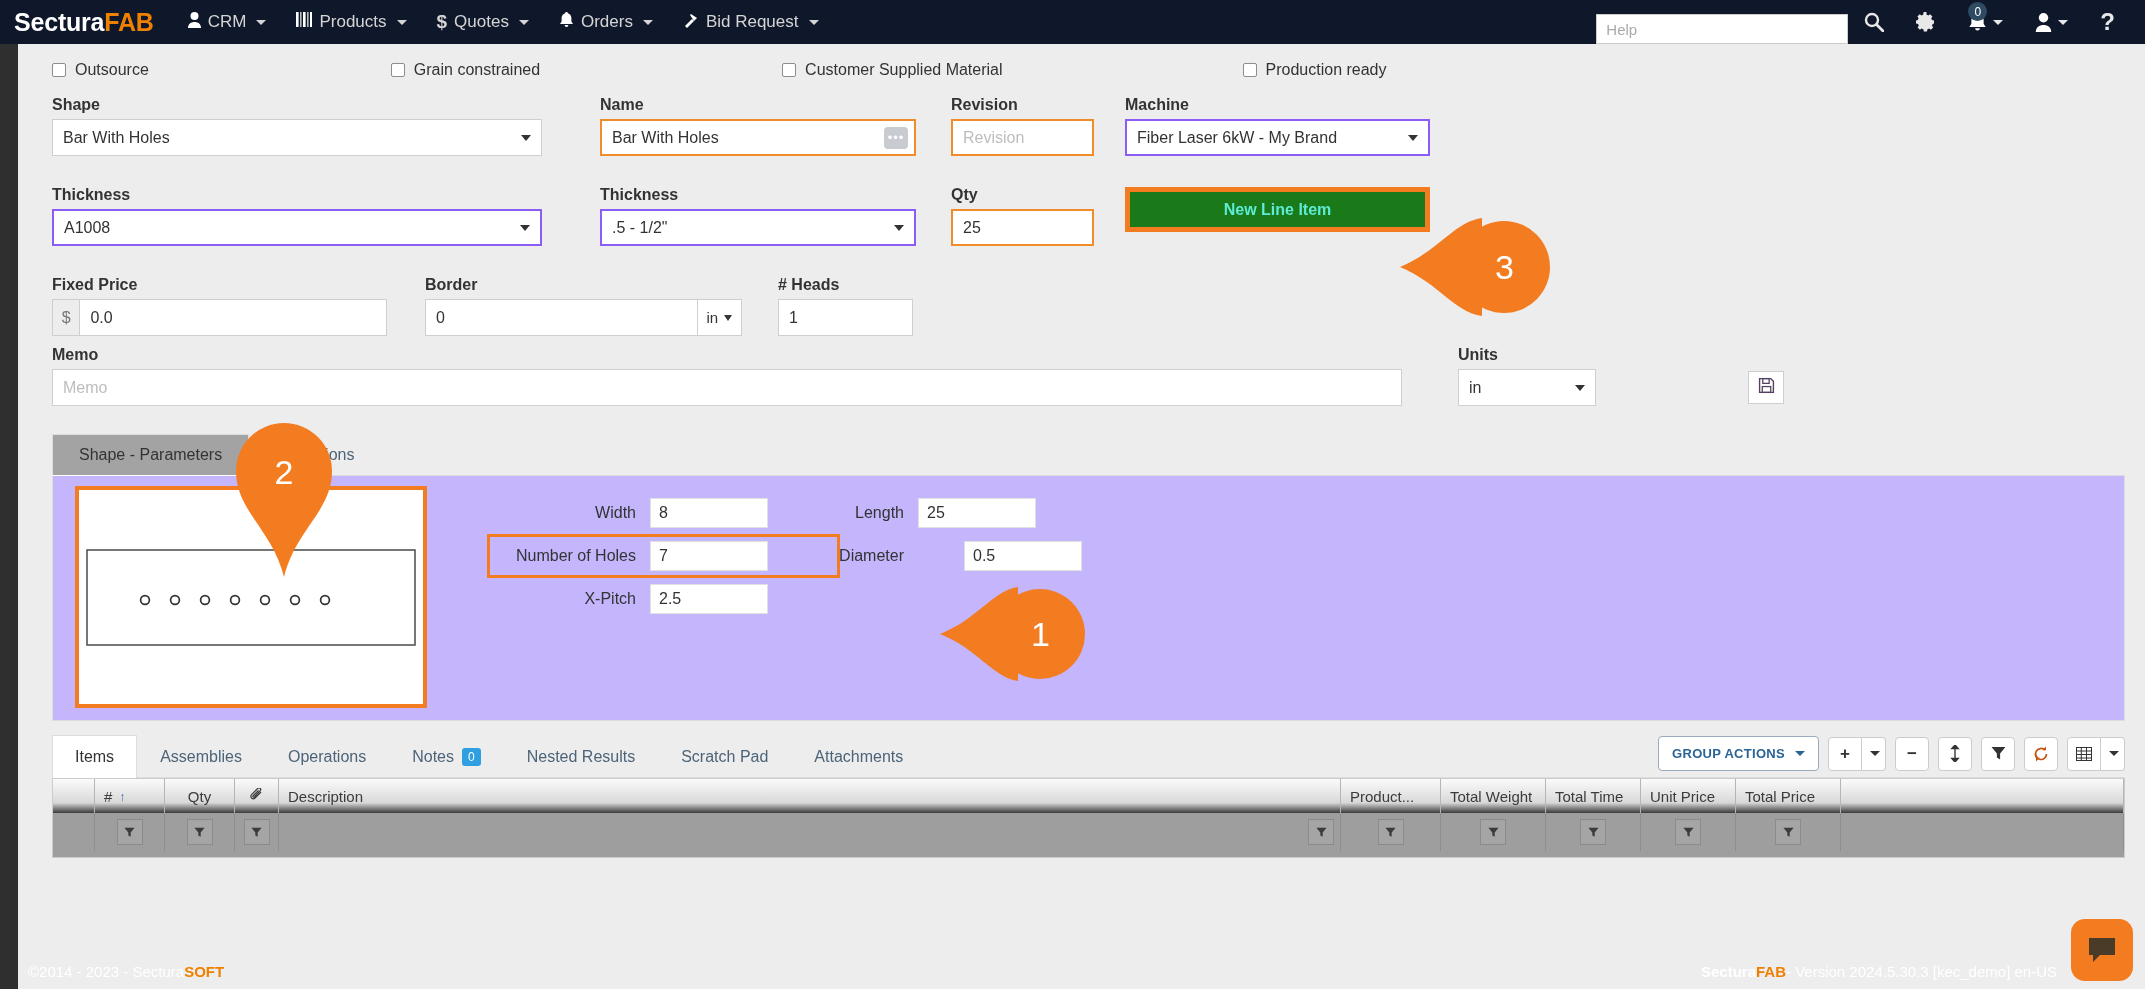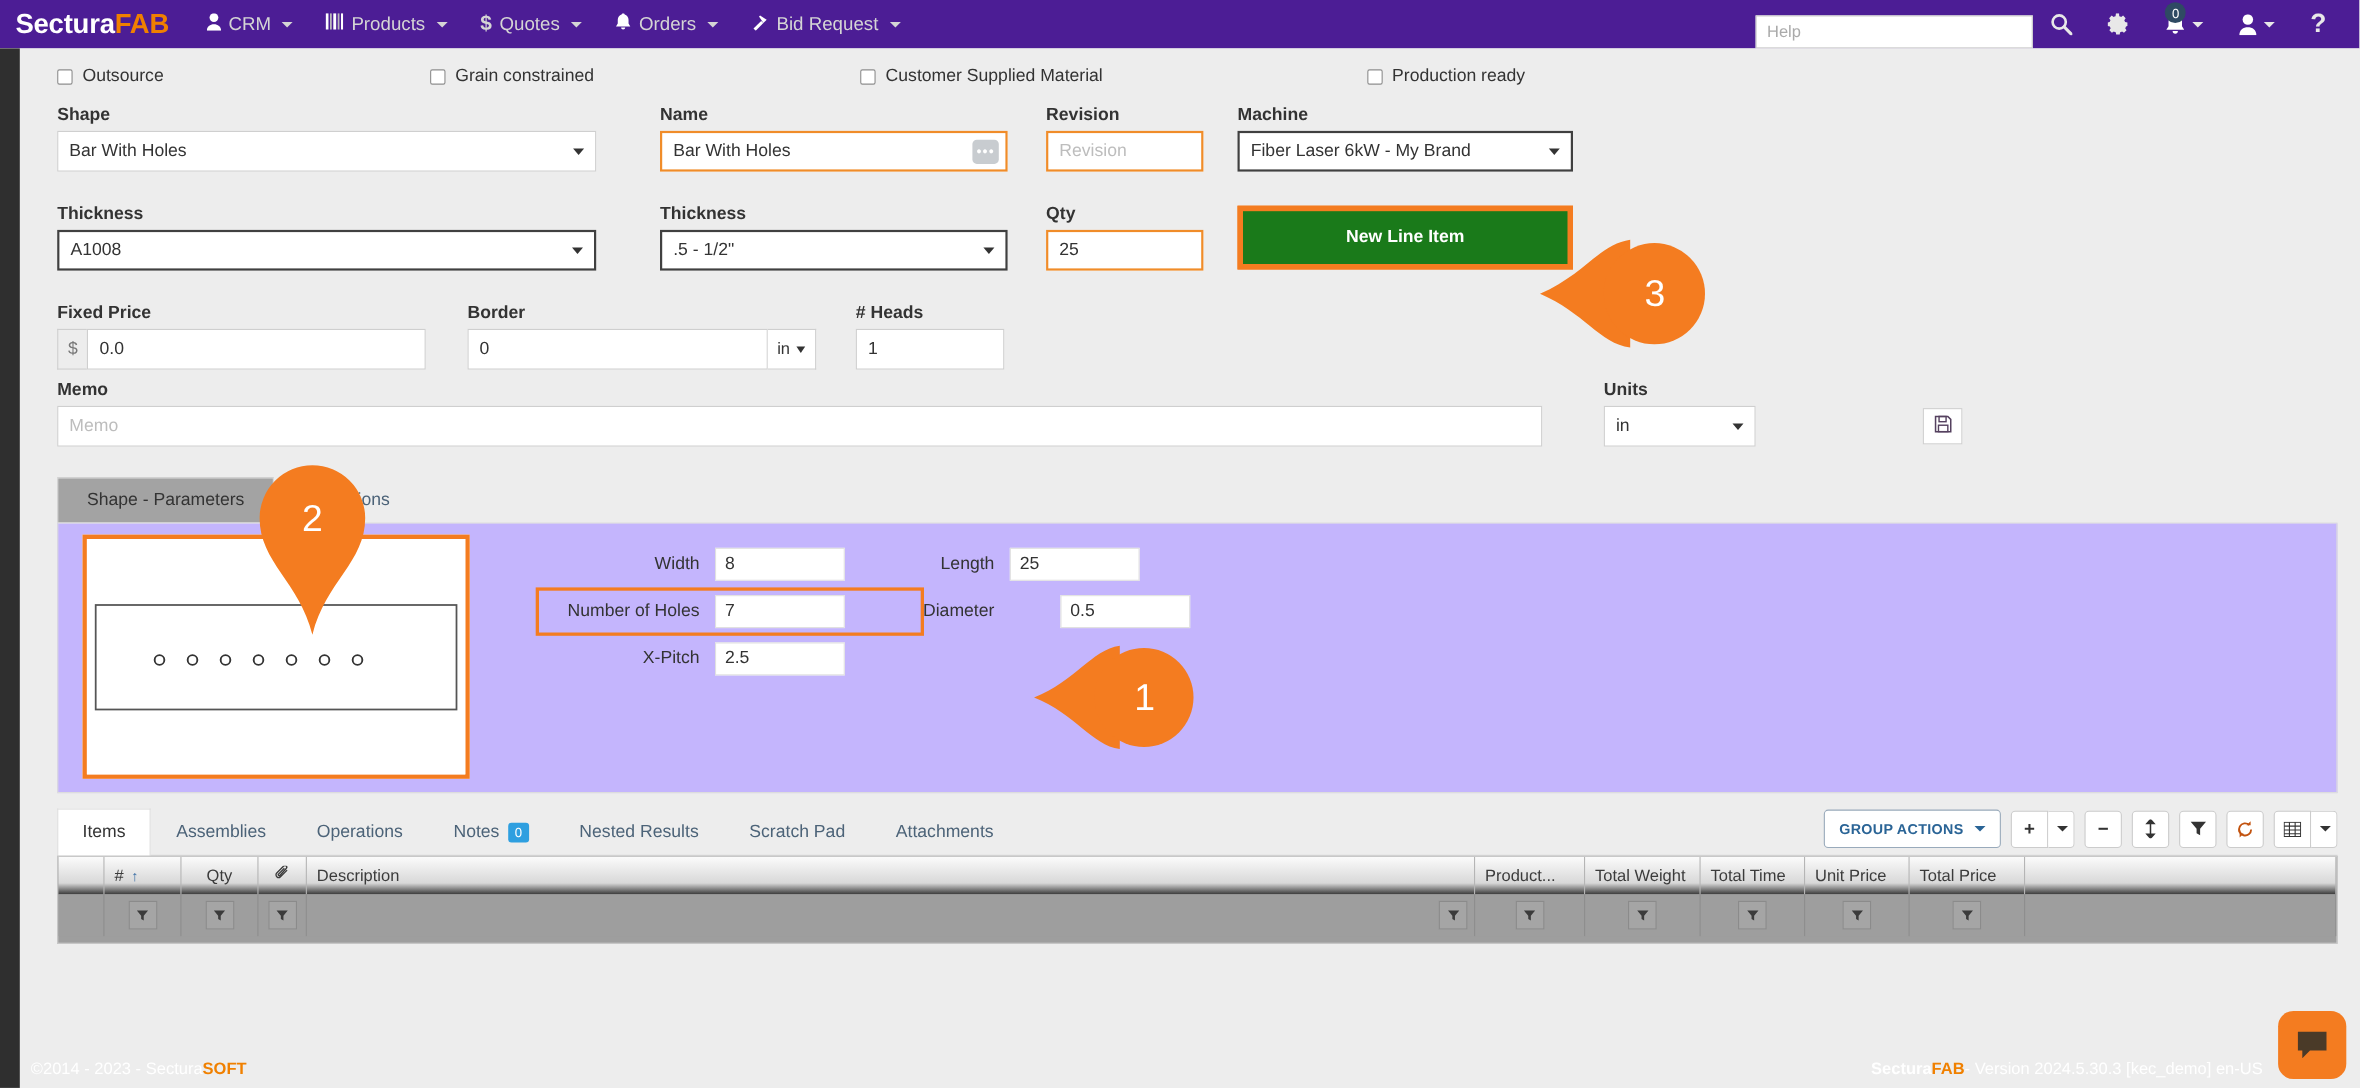--- a/index.html
+++ b/index.html
@@ -5,21 +5,21 @@
   * { box-sizing: border-box; margin: 0; padding: 0; }
   html, body {
     width: 2145px; height: 989px;
     font-family: "Liberation Sans", sans-serif;
     background: #ededed;
     overflow: hidden;
   }
 
   
   .navbar {
-    height: 44px; background: #4c1d95;
+    height: 44px; background: #0f172a;
     display: flex; align-items: center;
     padding: 0 14px; position: relative;
   }
   .brand { font-size: 25px; font-weight: bold; color: #fff; letter-spacing: -.2px; margin-right: 34px; }
   .brand .fab { color: #f08000; }
   .nav-item {
     color: #d5d5d5; font-size: 17px; margin-right: 30px;
     display: flex; align-items: center; gap: 7px; cursor: pointer; white-space: nowrap;
   }
   .caret { width:0;height:0;border-left:5px solid transparent;border-right:5px solid transparent;border-top:5px solid currentColor; display:inline-block; margin-left:3px;}
@@ -65,21 +65,21 @@
     font-size:16px; color:#333; padding: 0 10px; width:100%;
     font-family:"Liberation Sans", sans-serif; outline:none;
   }
   .inp::placeholder { color:#bdbdbd; }
   .inp.hl { border: 2px solid #f08c29; }
   .sel {
     height: 37px; border: 1px solid #cfcfcf; background:#fff;
     font-size:16px; color:#333; padding: 0 26px 0 10px; width:100%;
     display:flex; align-items:center; position:relative; cursor:pointer;
   }
-  .sel.hl { border: 2px solid #404040; }
+  .sel.hl { border: 2px solid #8b5cf6; }
   .sel .arrow { position:absolute; right:10px; top:50%; transform:translateY(-50%);
     width:0;height:0;border-left:5px solid transparent;border-right:5px solid transparent;border-top:6px solid #333; }
   .inp-wrap { position:relative; }
   .ellipsis-btn {
     position:absolute; right:8px; top:50%; transform:translateY(-50%);
     width:24px;height:22px;background:#c8ccd0;border-radius:4px;
     display:flex;align-items:center;justify-content:center;color:#fff;font-size:13px;cursor:pointer;
     letter-spacing:1px;
   }
   .grp { display:flex; }
@@ -89,21 +89,21 @@
     font-size:16px; color:#777;
   }
   .grp .addon-r {
     width:52px; height:37px; border:1px solid #cfcfcf; border-left:none;
     background:#fff; display:flex;align-items:center;justify-content:center; gap:6px;
     font-size:15px; color:#333; position:relative; cursor:pointer;
   }
   .grp .addon-r .arrow { width:0;height:0;border-left:4px solid transparent;border-right:4px solid transparent;border-top:6px solid #333; }
 
   .green-btn {
-    height: 48px; background:#1a7a1a; color:#ffffff; font-size:16px; font-weight:bold;
+    height: 35px; background:#1a7a1a; color:#5eead4; font-size:16px; font-weight:bold;
     display:flex;align-items:center;justify-content:center; cursor:pointer; border:none;
     width:100%;
     font-family:"Liberation Sans", sans-serif;
   }
   .green-btn-wrap { border: 3px solid #f47c20; padding: 2px; background:#f47c20; }
 
   
   .icon-btn {
     width:36px;height:33px;border:1px solid #cfcfcf;background:#fff;
     display:flex;align-items:center;justify-content:center;cursor:pointer;

